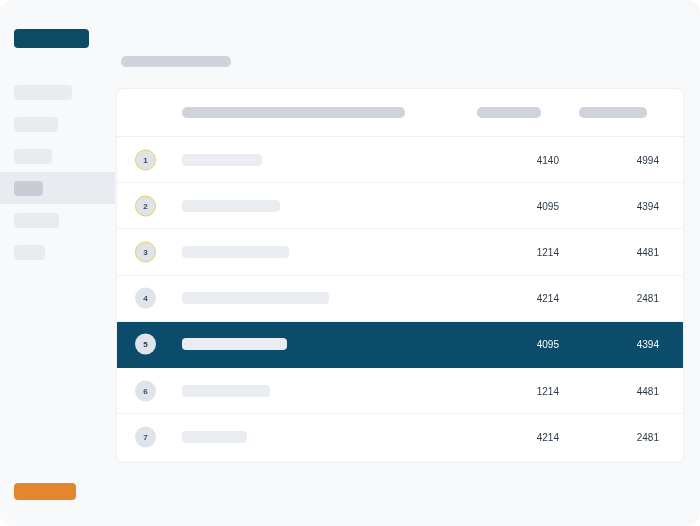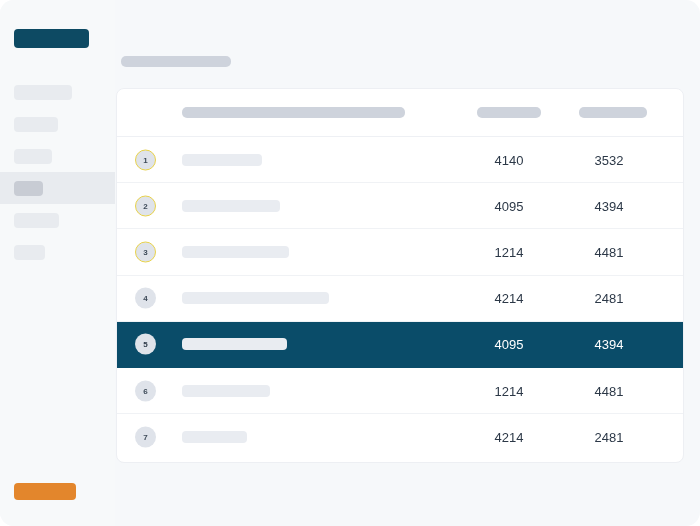--- a/index.html
+++ b/index.html
@@ -180,23 +180,23 @@
     transform: translateY(-50%);
     height: 12px;
     border-radius: 4px;
     background: #e9ecf1;
   }
 
   .cell-num {
     position: absolute;
     top: 50%;
     transform: translateY(-50%);
-    font-size: 13px;
+    font-size: 10px;
     color: #2c3847;
-    text-align: center;
+    text-align: right;
     font-family: "Liberation Sans", sans-serif;
   }
   .cell-num.col-one { left: 342px; width: 100px; }
   .cell-num.col-two { left: 442px; width: 100px; }
 
   .row.highlighted .cell-num { color: #ffffff; }
   .row.highlighted .name-skeleton { background: #e9ecf1; }
 </style>
 </head>
 <body>
@@ -241,21 +241,21 @@
         <div class="head-skeleton col-name"></div>
         <div class="head-skeleton col-one"></div>
         <div class="head-skeleton col-two"></div>
       </div>
 
       <div class="table-body">
           <div class="row">
             <div class="rank-badge medal">1</div>
             <div class="name-skeleton" style="width: 80px;"></div>
             <div class="cell-num col-one">4140</div>
-            <div class="cell-num col-two">3532</div>
+            <div class="cell-num col-two">4994</div>
           </div>
           <div class="row">
             <div class="rank-badge medal">2</div>
             <div class="name-skeleton" style="width: 98px;"></div>
             <div class="cell-num col-one">4095</div>
             <div class="cell-num col-two">4394</div>
           </div>
           <div class="row">
             <div class="rank-badge medal">3</div>
             <div class="name-skeleton" style="width: 107px;"></div>

